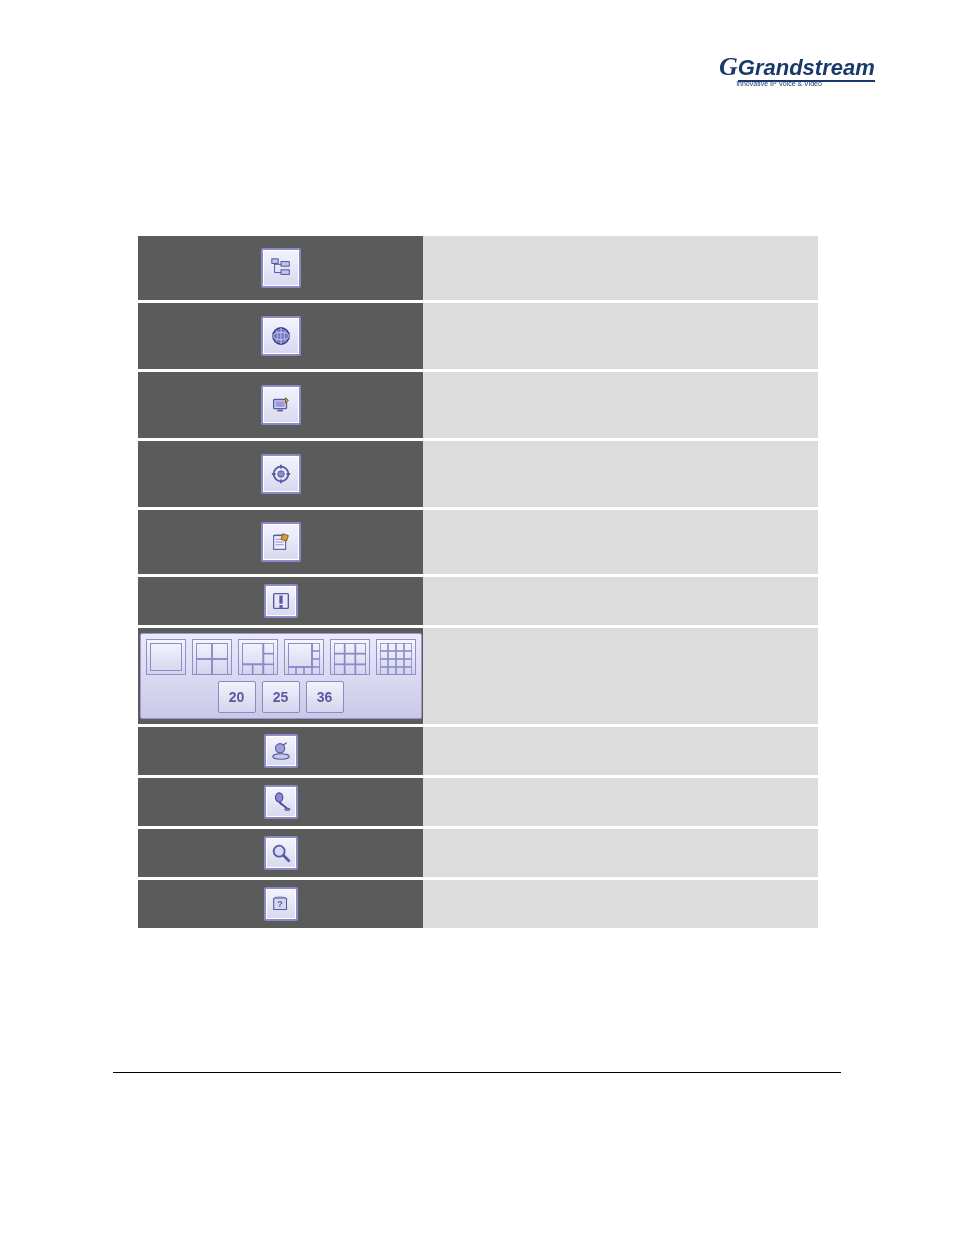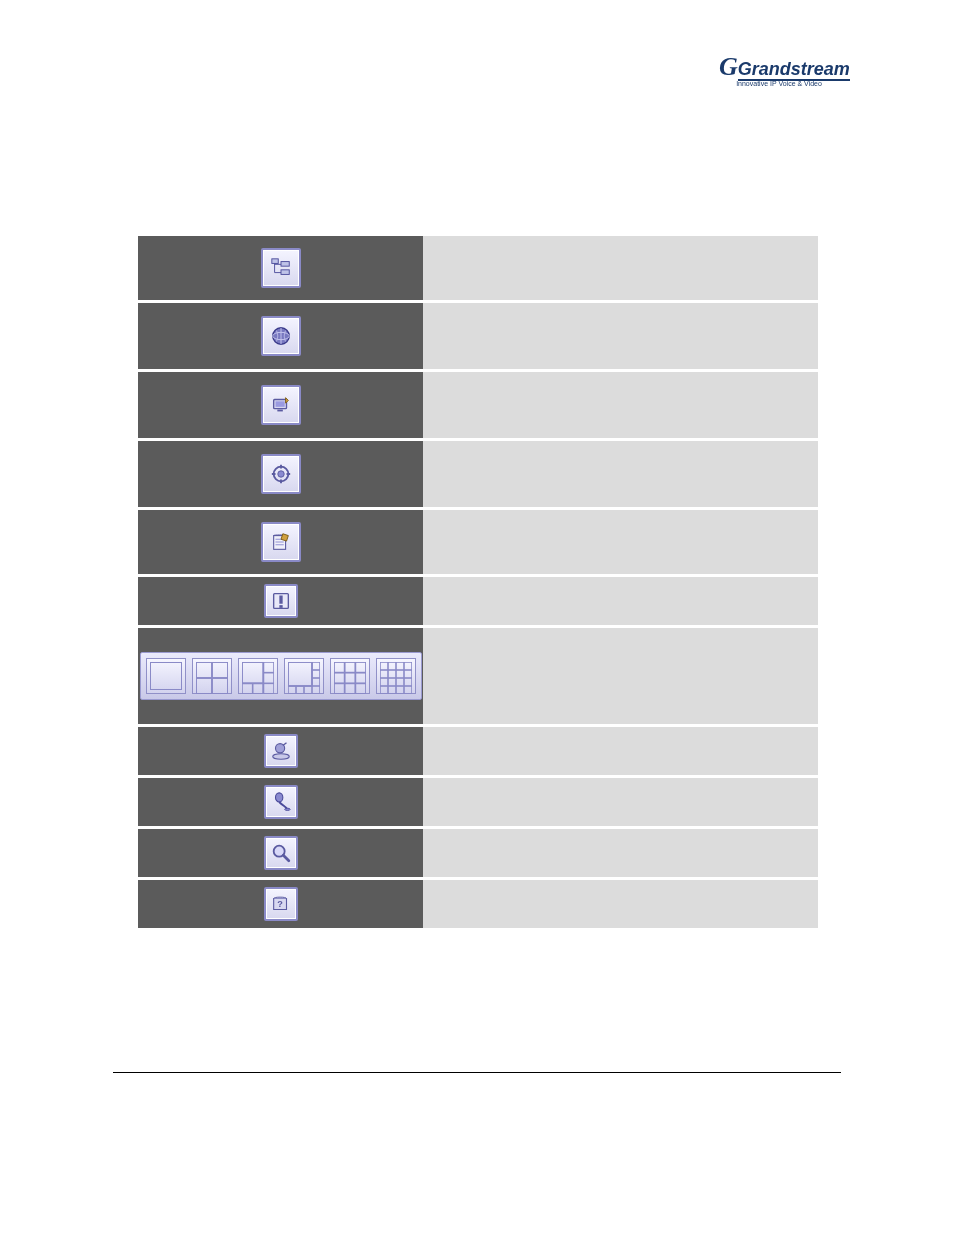--- a/index.html
+++ b/index.html
@@ -24,21 +24,21 @@
     font-style: italic;
     font-weight: bold;
     color: #1a3a6b;
     line-height: 0.9;
   }
   .logo-main {
     display: inline;
     font-family: Arial, sans-serif;
     font-style: italic;
     font-weight: bold;
-    font-size: 18px;
+    font-size: 22px;
     color: #1a3a6b;
     border-bottom: 2px solid #1a3a6b;
   }
   .logo-tag {
     font-size: 7px;
     color: #1a3a6b;
     margin-top: 2px;
     letter-spacing: 0;
   }
   .table-wrap {
@@ -265,20 +265,25 @@
                 <rect x="0" y="0" width="8" height="8" fill="none" stroke="#8a8ac7" stroke-width="0.4"></rect>
                 <line x1="2" y1="0" x2="2" y2="8" stroke="#8a8ac7" stroke-width="0.4"></line>
                 <line x1="4" y1="0" x2="4" y2="8" stroke="#8a8ac7" stroke-width="0.4"></line>
                 <line x1="6" y1="0" x2="6" y2="8" stroke="#8a8ac7" stroke-width="0.4"></line>
                 <line x1="0" y1="2" x2="8" y2="2" stroke="#8a8ac7" stroke-width="0.4"></line>
                 <line x1="0" y1="4" x2="8" y2="4" stroke="#8a8ac7" stroke-width="0.4"></line>
                 <line x1="0" y1="6" x2="8" y2="6" stroke="#8a8ac7" stroke-width="0.4"></line>
               </svg>
           </div>
         </div>
+        <div class="layout-bottom" style="justify-content:center; margin-top:6px;">
+          <div class="num-cell">20</div>
+          <div class="num-cell">25</div>
+          <div class="num-cell">36</div>
+        </div>
       </div>
     </div>
     <div class="cell-right h-big"></div>
   </div>
 
   <div class="row">
     <div class="cell-left h-small">
       <div class="icon">
         <svg viewBox="0 0 24 24">
             <ellipse cx="12" cy="18" rx="9" ry="3" fill="#c8c8e8" stroke="#5a5aa0" stroke-width="1.2"></ellipse>

